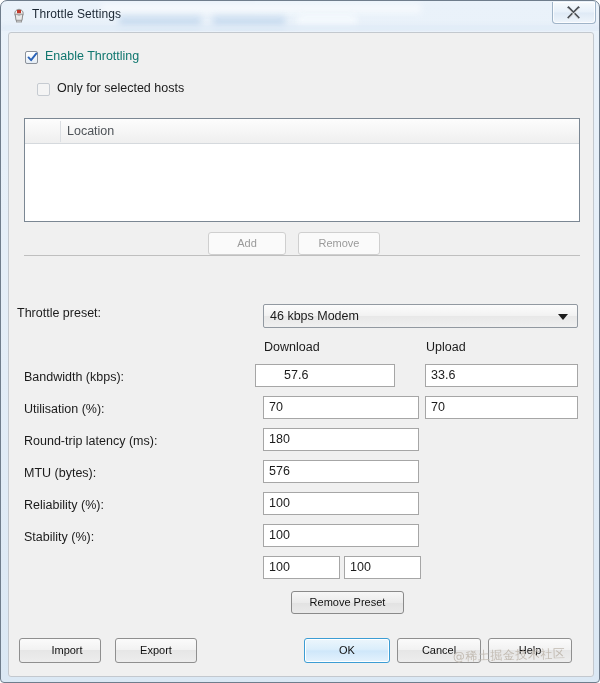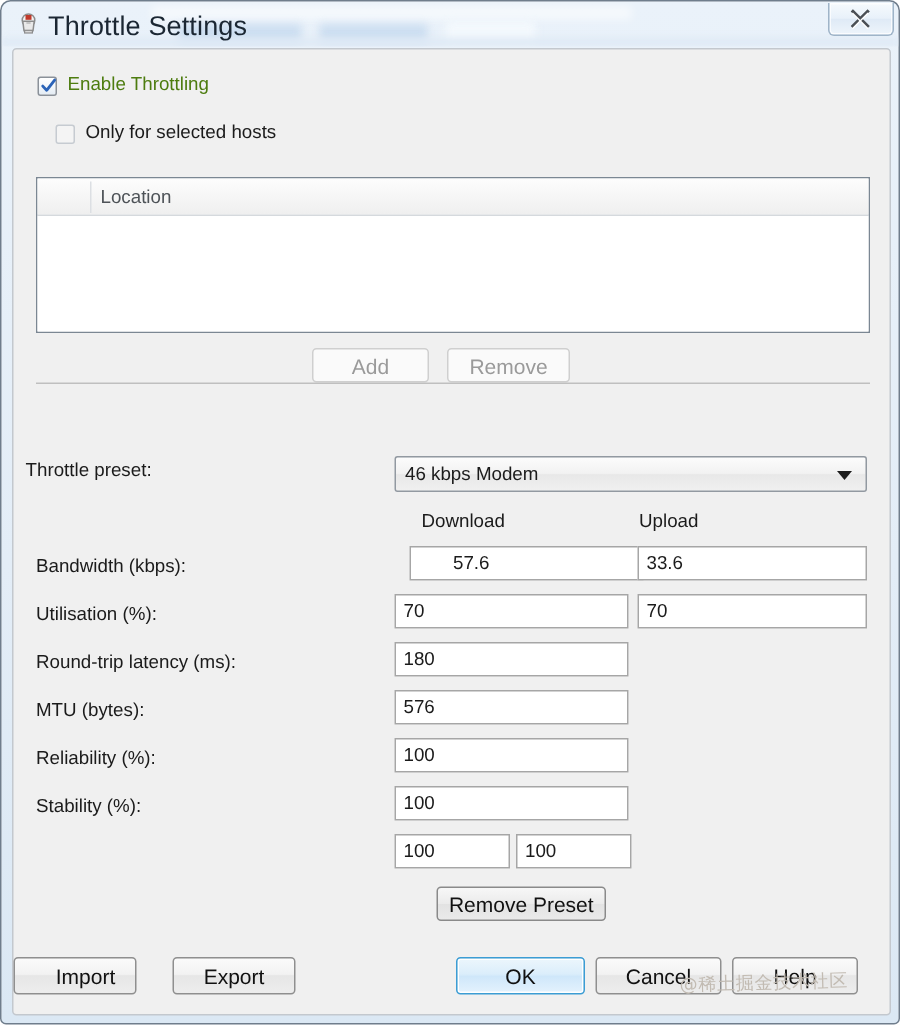--- a/index.html
+++ b/index.html
@@ -57,21 +57,21 @@
     box-sizing: border-box;
   }
   #title-icon {
     position: absolute;
     left: 10px; top: 7px;
     width: 16px; height: 16px;
   }
   #title-text {
     position: absolute;
     left: 31px; top: 6px;
-    font-size: 18px;
+    font-size: 12px;
     color: #1b2733;
     letter-spacing: .1px;
     white-space: nowrap;
   }
   #close-button {
     position: absolute;
     right: 5px; top: 1px;
     width: 44px; height: 22px;
     box-sizing: border-box;
     border: 1px solid #9fb4c8;
@@ -118,21 +118,21 @@
     background: #f4f4f4;
   }
   .cbox .tick {
     position: absolute;
     left: 1px; top: 0px;
   }
   .cb-label {
     position: absolute;
     left: 20px; top: -2px;
     font-size: 12.5px;
-    color: #4d7c0f;
+    color: #0f766e;
     white-space: nowrap;
   }
 
   
   #hosts-table {
     position: absolute;
     left: 15px; top: 85px;
     width: 556px;
     height: 104px;
     box-sizing: border-box;
@@ -167,21 +167,21 @@
     width: 100%;
     height: 77px;
     background: #ffffff;
   }
 
   
   .btn {
     position: absolute;
     box-sizing: border-box;
     font-family: "Liberation Sans", sans-serif;
-    font-size: 14px;
+    font-size: 11px;
     color: #111111;
     text-align: center;
     border: 1px solid #8f8f8f;
     border-radius: 3px;
     background: linear-gradient(to bottom, #fbfbfb 0%, #f2f2f2 46%, #e6e6e6 50%, #ededed 100%);
     line-height: 1;
     display: flex;
     align-items: center;
     justify-content: center;
     cursor: default;
@@ -343,25 +343,25 @@
     <div id="separator"></div>
 
     <div class="lbl" style="left:8px; top:273px;">Throttle preset:</div>
   </div>
 
   <div id="preset-combo">
     <span class="val">46 kbps Modem</span>
     <span class="arrow"></span>
   </div>
 
-  <div class="colhead" style="left:280px; top:339px;">Download</div>
+  <div class="colhead" style="left:263px; top:339px;">Download</div>
   <div class="colhead" style="left:425px; top:339px;">Upload</div>
 
   <div class="lbl" style="left:23px; top:369px;">Bandwidth (kbps):</div>
-  <div class="field" style="left:272px; top:363px; width:156px;padding-left:28px;">57.6</div>
+  <div class="field" style="left:254px; top:363px; width:140px;padding-left:28px;">57.6</div>
   <div class="field" style="left:424px; top:363px; width:153px;">33.6</div>
 
   <div class="lbl" style="left:23px; top:401px;">Utilisation (%):</div>
   <div class="field" style="left:262px; top:395px; width:156px;">70</div>
   <div class="field" style="left:424px; top:395px; width:153px;">70</div>
 
   <div class="lbl" style="left:23px; top:433px;">Round-trip latency (ms):</div>
   <div class="field" style="left:262px; top:427px; width:156px;">180</div>
 
   <div class="lbl" style="left:23px; top:465px;">MTU (bytes):</div>
@@ -371,21 +371,21 @@
   <div class="field" style="left:262px; top:491px; width:156px;">100</div>
 
   <div class="lbl" style="left:23px; top:529px;">Stability (%):</div>
   <div class="field" style="left:262px; top:523px; width:156px;">100</div>
 
   <div class="field" style="left:262px; top:555px; width:77px;">100</div>
   <div class="field" style="left:343px; top:555px; width:77px;">100</div>
 
   <div class="btn flat" style="left:290px; top:590px; width:113px; height:23px;">Remove Preset</div>
 
-  <div class="btn" style="left:8px; top:637px; width:82px; height:25px;padding-left:14px;">Import</div>
+  <div class="btn" style="left:18px; top:637px; width:82px; height:25px;padding-left:14px;">Import</div>
   <div class="btn" style="left:114px; top:637px; width:82px; height:25px;">Export</div>
 
   <div class="btn default" style="left:303px; top:637px; width:86px; height:25px;">OK</div>
   <div class="btn" style="left:396px; top:637px; width:84px; height:25px;">Cancel</div>
   <div class="btn" style="left:487px; top:637px; width:84px; height:25px;">Help</div>
 
   <div id="watermark">@稀土掘金技术社区</div>
 
 </div>
 

